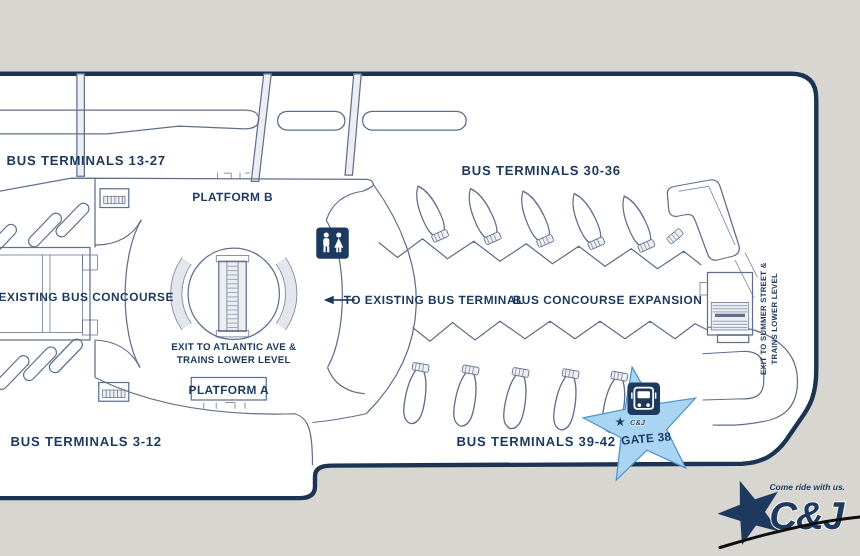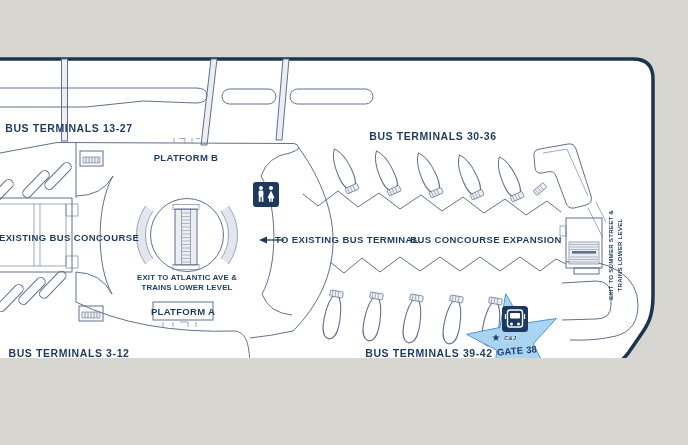--- a/index.html
+++ b/index.html
@@ -1,16 +1,16 @@
 <!DOCTYPE html>
 <html><head>
 <meta charset="utf-8">
 <style>
   html,body{margin:0;padding:0;background:#d8d6d1;}
-  .stage{position:relative;width:688px;height:358px;overflow:hidden;background:#d8d6d1;font-family:"Liberation Sans",sans-serif;}
+  .stage{position:relative;width:688px;height:445px;overflow:hidden;background:#d8d6d1;font-family:"Liberation Sans",sans-serif;}
   svg{display:block;font-family:"Liberation Sans",sans-serif;}
   text{fill:#1d3a5e;}
   .lbl{font-weight:bold;letter-spacing:.6px;font-size:10.5px;}
   .lbl-mid{font-weight:bold;letter-spacing:.4px;font-size:9.5px;}
   .lbl-plat{font-weight:bold;letter-spacing:.3px;font-size:9.5px;}
   .lbl-exit{font-weight:600;letter-spacing:.2px;font-size:7.8px;}
   .lbl-vert{font-weight:bold;letter-spacing:.2px;font-size:6.2px;}
   .lbl-gate{font-weight:bold;letter-spacing:.2px;font-size:9.5px;}
   .ln{stroke:#60708c;fill:none;stroke-width:1;}
   .lnt{stroke:#60708c;fill:none;stroke-width:.6;}

